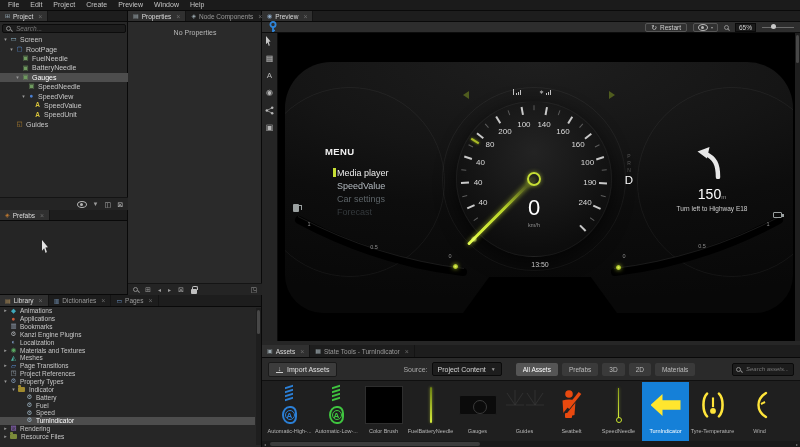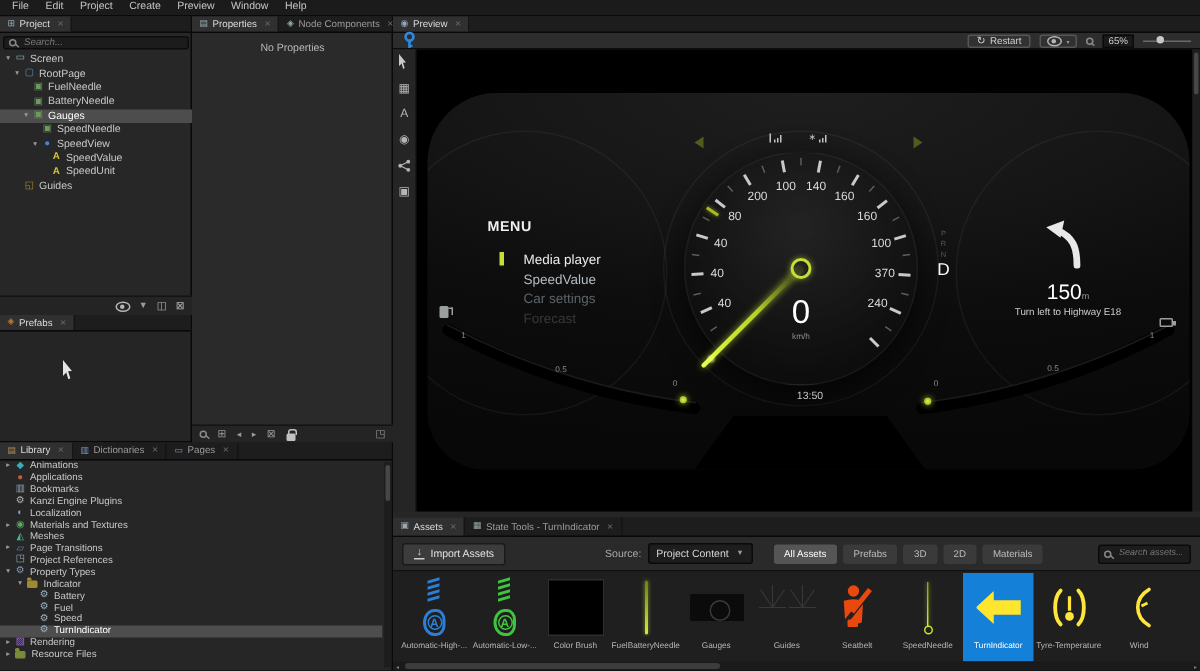--- a/index.html
+++ b/index.html
@@ -109,21 +109,21 @@
   .needle::after{content:"";position:absolute;right:8px;top:50%;transform:translate(50%,-50%);
      width:7px;height:7px;border-radius:50%;background:radial-gradient(#eaff66,rgba(200,226,46,0) 70%);}
   .hub{left:242px;top:110px;width:14px;height:14px;border-radius:50%;border:2px solid #c6de35;
        box-shadow:0 0 4px rgba(198,222,53,.6);}
   .speedval{left:209px;top:133px;width:80px;text-align:center;font-size:22px;color:#fff;}
   .speedunit{left:209px;top:160px;width:80px;text-align:center;font-size:5.5px;color:#8e8e8e;}
   .clock{left:215px;top:199px;width:80px;text-align:center;font-size:7px;color:#c5c5c5;}
 
   .hmi-menu-title{left:40px;top:84px;font-size:9.5px;font-weight:bold;color:#f0f0f0;letter-spacing:.4px;}
   .hmi-menu{left:48px;top:104px;width:110px;}
-  .hmi-item{position:relative;height:13px;font-size:9px;padding-left:16px;display:flex;align-items:center;}
+  .hmi-item{position:relative;height:13px;font-size:9px;padding-left:4px;display:flex;align-items:center;}
   .hmi-item.active{color:#ececec;}
   .hmi-item.active::before{content:"";position:absolute;left:0;top:1.5px;width:2.5px;height:9px;background:#c6de35;}
   .hmi-item.default{color:#b3bac0;}
   .hmi-item.dim{color:#5d6468;}
   .hmi-item.faint{color:#34393c;}
 
   .tsig{width:0;height:0;border-top:4px solid transparent;border-bottom:4px solid transparent;}
   .tsig.left{left:178px;top:29px;border-right:6px solid #4f5c1e;}
   .tsig.right{left:324px;top:29px;border-left:6px solid #4f5c1e;}
   .sigbars{display:flex;align-items:flex-end;gap:1px;}
@@ -521,21 +521,21 @@
             <div class="ticklabel" style="left: 197.934px; top: 139.983px;">40</div>
             <div class="ticklabel" style="left: 193.102px; top: 120.381px;">40</div>
             <div class="ticklabel" style="left: 195.536px; top: 100.34px;">40</div>
             <div class="ticklabel" style="left: 204.918px; top: 82.4637px;">80</div>
             <div class="ticklabel" style="left: 220.029px; top: 69.0762px;">200</div>
             <div class="ticklabel" style="left: 238.906px; top: 61.9173px;">100</div>
             <div class="ticklabel" style="left: 259.094px; top: 61.9173px;">140</div>
             <div class="ticklabel" style="left: 277.971px; top: 69.0762px;">160</div>
             <div class="ticklabel" style="left: 293.082px; top: 82.4637px;">160</div>
             <div class="ticklabel" style="left: 302.464px; top: 100.34px;">100</div>
-            <div class="ticklabel" style="left: 304.898px; top: 120.381px;">370</div>
+            <div class="ticklabel" style="left: 304.898px; top: 120.381px;">190</div>
             <div class="ticklabel" style="left: 300.066px; top: 139.983px;">240</div>
             <div class="tick limit" style="left: 190.216px; top: 78.9936px; width: 9px; transform: translate(-50%, -50%) rotate(212.885deg);"></div>
           </div>
         <div class="needle" id="needle" style="transform: translateY(-50%) rotate(135deg);"></div>
         <div class="hub"></div>
         <div class="speedval">0</div>
         <div class="speedunit">km/h</div>
         <div class="clock">13:50</div>
 
         <div class="hmi-menu-title">MENU</div>

